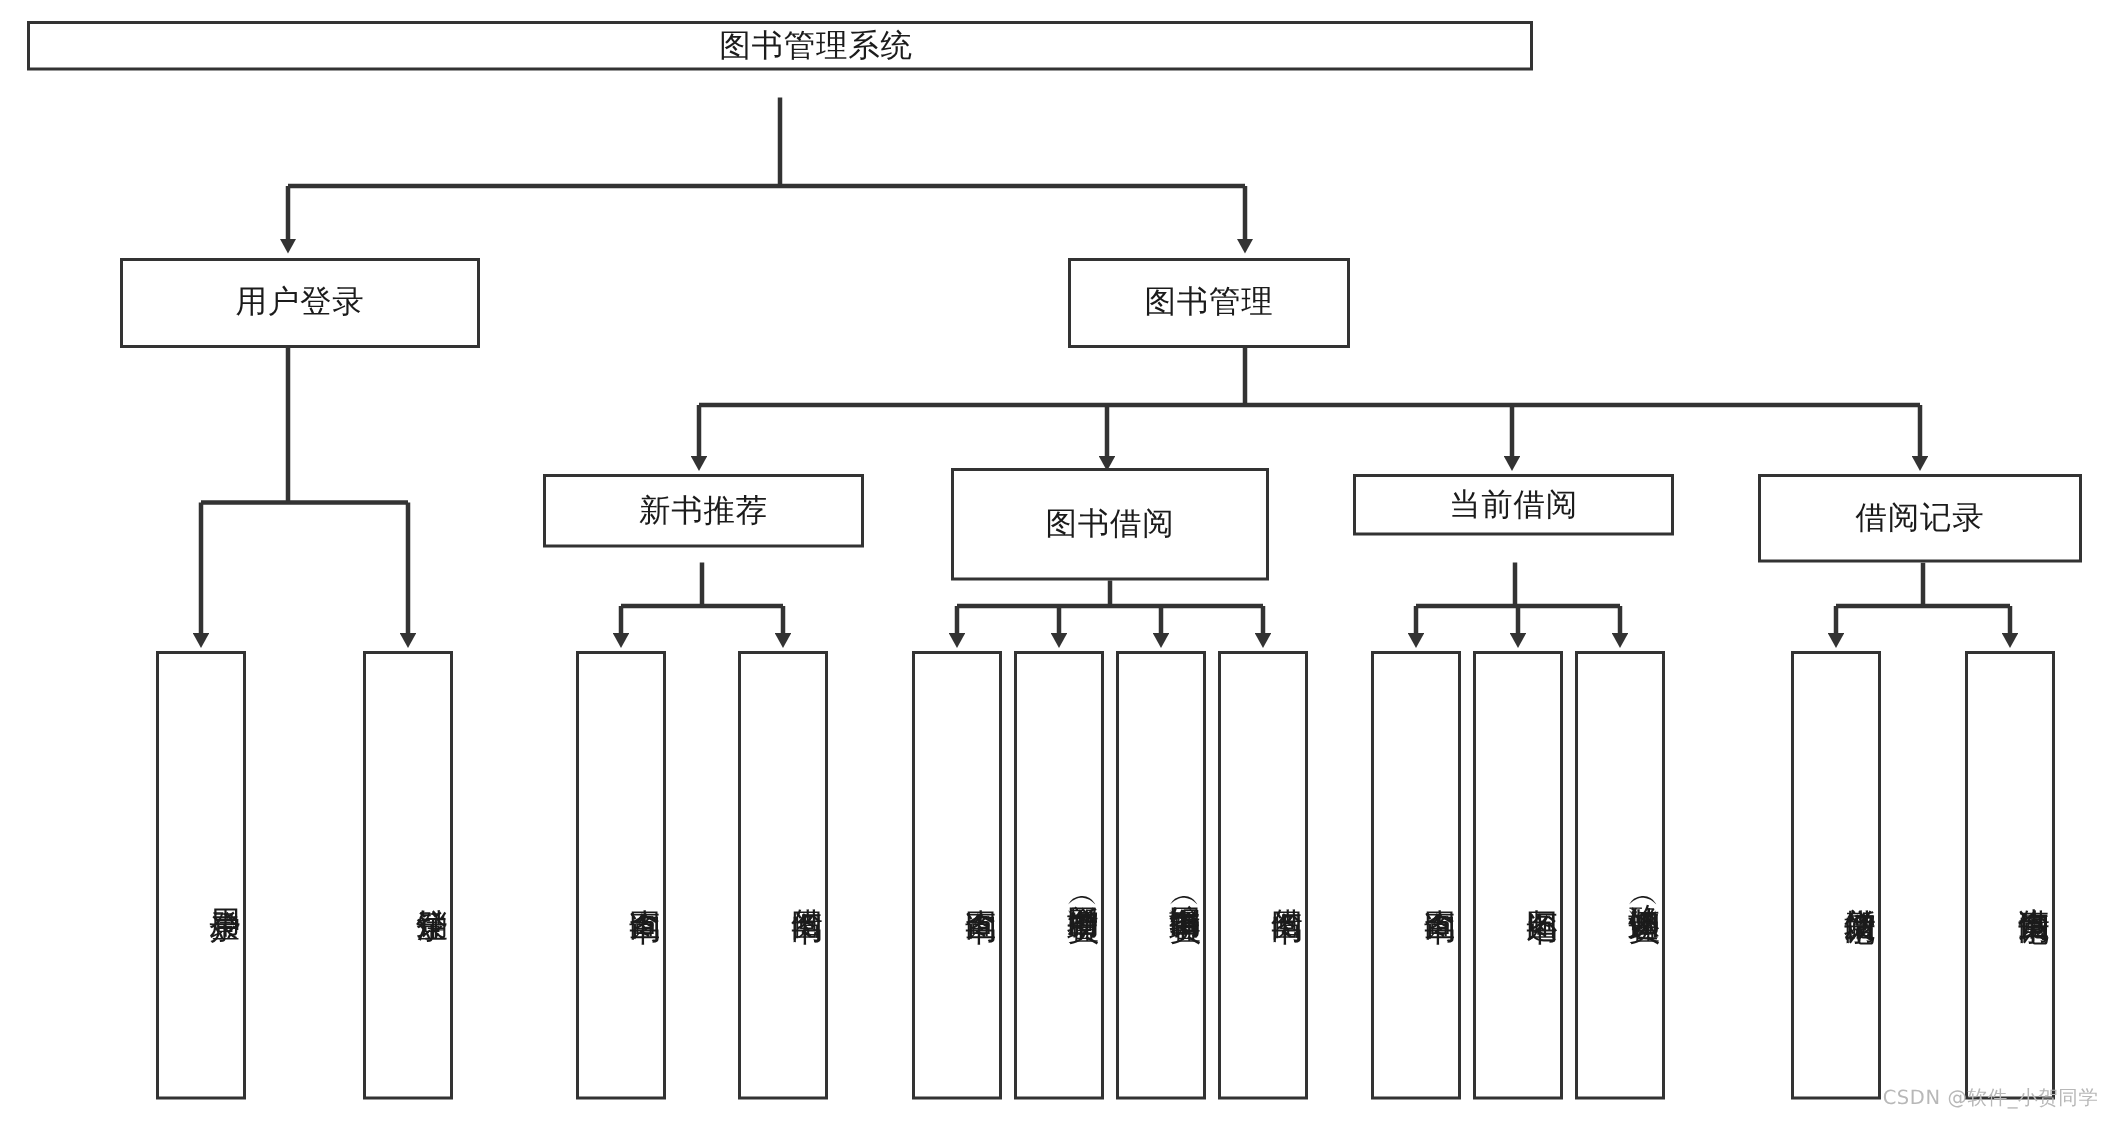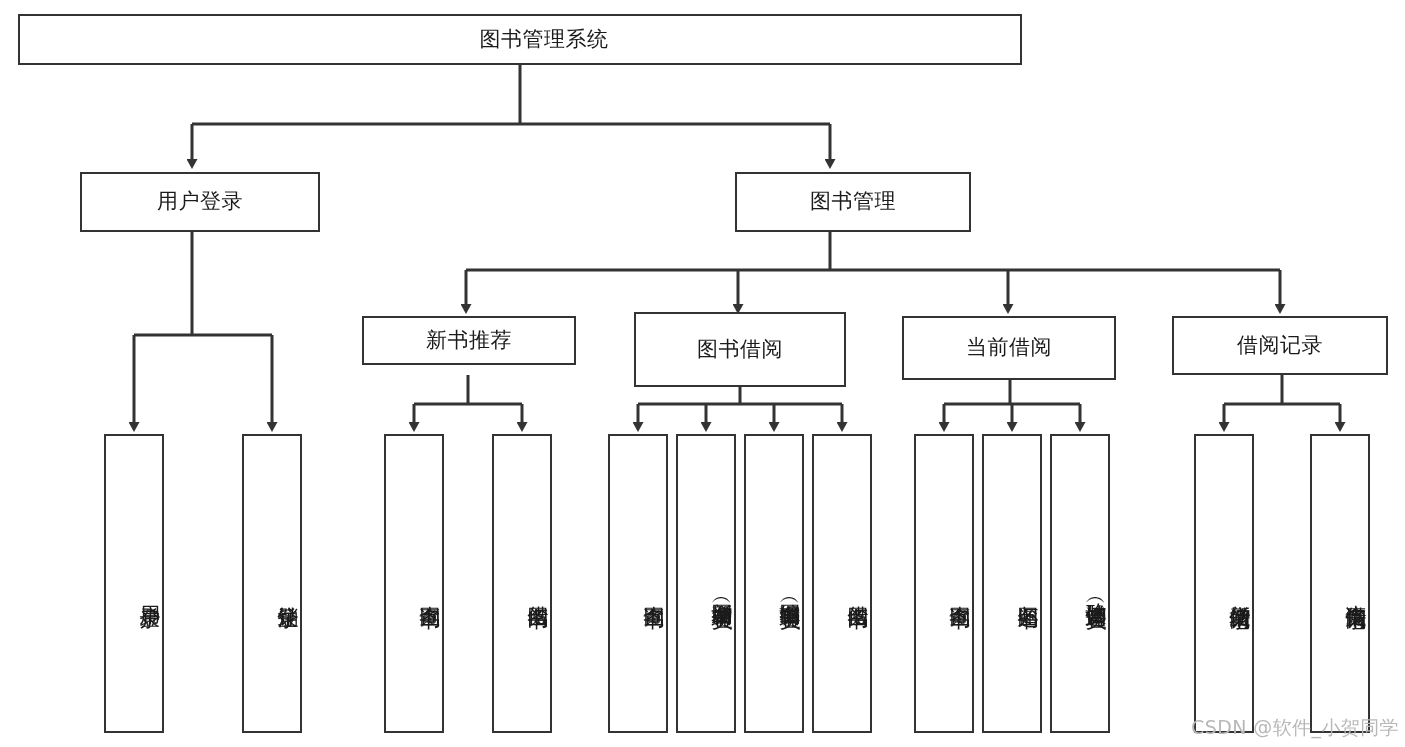--- a/index.html
+++ b/index.html
@@ -47,21 +47,21 @@
     letter-spacing: 1px;
     padding-top: 14px;
     align-items: flex-start;
     justify-content: center;
     text-align: center;
   }
   #watermark {
     position: absolute;
     right: 6px;
     bottom: 6px;
-    font-size: 19px;
+    font-size: 13px;
     color: #b8b8b8;
     letter-spacing: 0.4px;
     white-space: nowrap;
     pointer-events: none;
   }
 </style>
 </head>
 <body>
 
 <div id="canvas">
@@ -109,38 +109,38 @@
       <path d="M1012,404 L1012,423" marker-end="url(#arrow)"></path>
       <path d="M1080,404 L1080,423" marker-end="url(#arrow)"></path>
 
       <path d="M1282,375 L1282,404"></path>
       <path d="M1224,404 L1340,404"></path>
       <path d="M1224,404 L1224,423" marker-end="url(#arrow)"></path>
       <path d="M1340,404 L1340,423" marker-end="url(#arrow)"></path>
     </g>
   </svg>
 
-  <div class="node node-h" style="left:18px; top:14px; width:1004px; height:51px;padding-left:48px;">
+  <div class="node node-h" style="left:18px; top:14px; width:1004px; height:33px;padding-left:48px;">
     <span>图书管理系统</span>
   </div>
 
   <div class="node node-h" style="left:80px; top:172px; width:240px; height:60px;">
     <span>用户登录</span>
   </div>
-  <div class="node node-h" style="left:712px; top:172px; width:236px; height:60px;margin-left:23px;">
+  <div class="node node-h" style="left:712px; top:172px; width:188px; height:60px;">
     <span>图书管理</span>
   </div>
 
   <div class="node node-h" style="left:362px; top:316px; width:214px; height:49px;">
     <span>新书推荐</span>
   </div>
   <div class="node node-h" style="left:634px; top:312px; width:212px; height:75px;">
     <span>图书借阅</span>
   </div>
-  <div class="node node-h" style="left:902px; top:316px; width:214px; height:64px;">
+  <div class="node node-h" style="left:902px; top:316px; width:214px; height:41px;">
     <span>当前借阅</span>
   </div>
   <div class="node node-h" style="left:1172px; top:316px; width:216px; height:59px;text-align:right;">
     <span>借阅记录</span>
   </div>
 
   <div class="node node-v" style="left:104px; top:434px; width:60px; height:299px;">
     <span>用户登录</span>
   </div>
   <div class="node node-v" style="left:242px; top:434px; width:60px; height:299px;">

